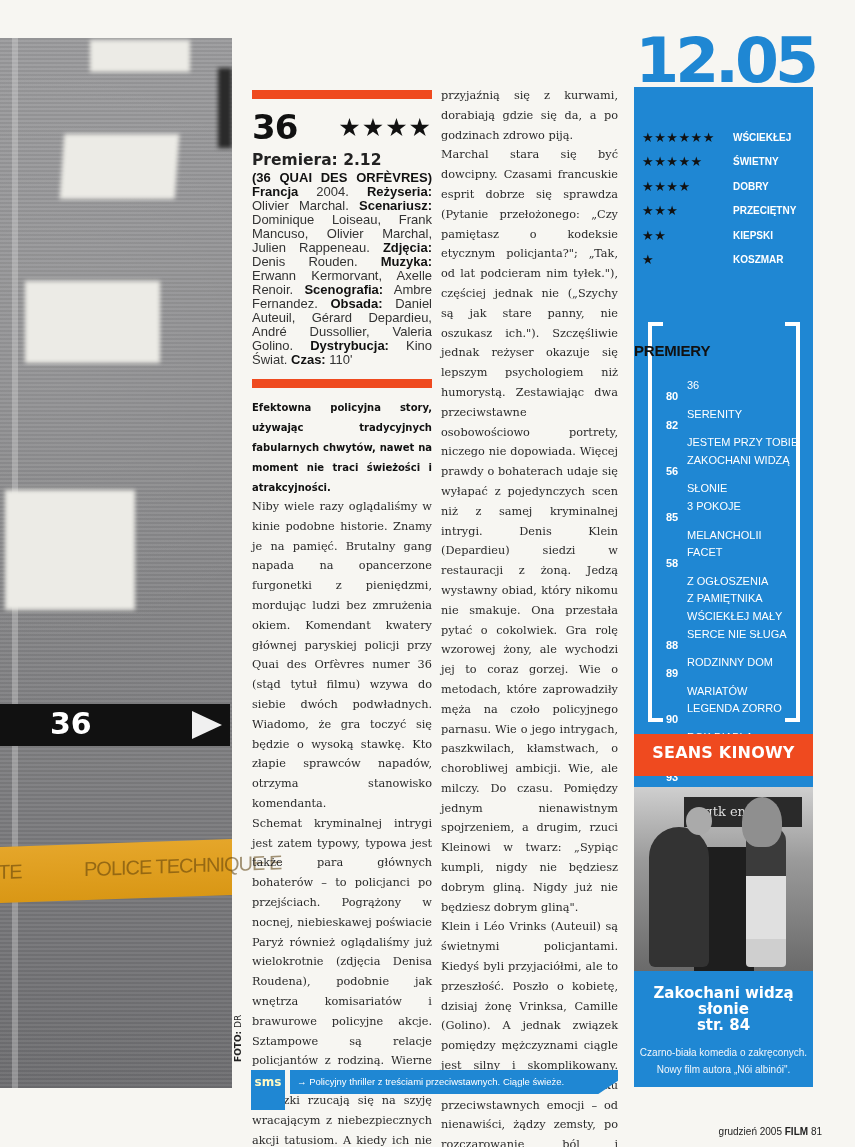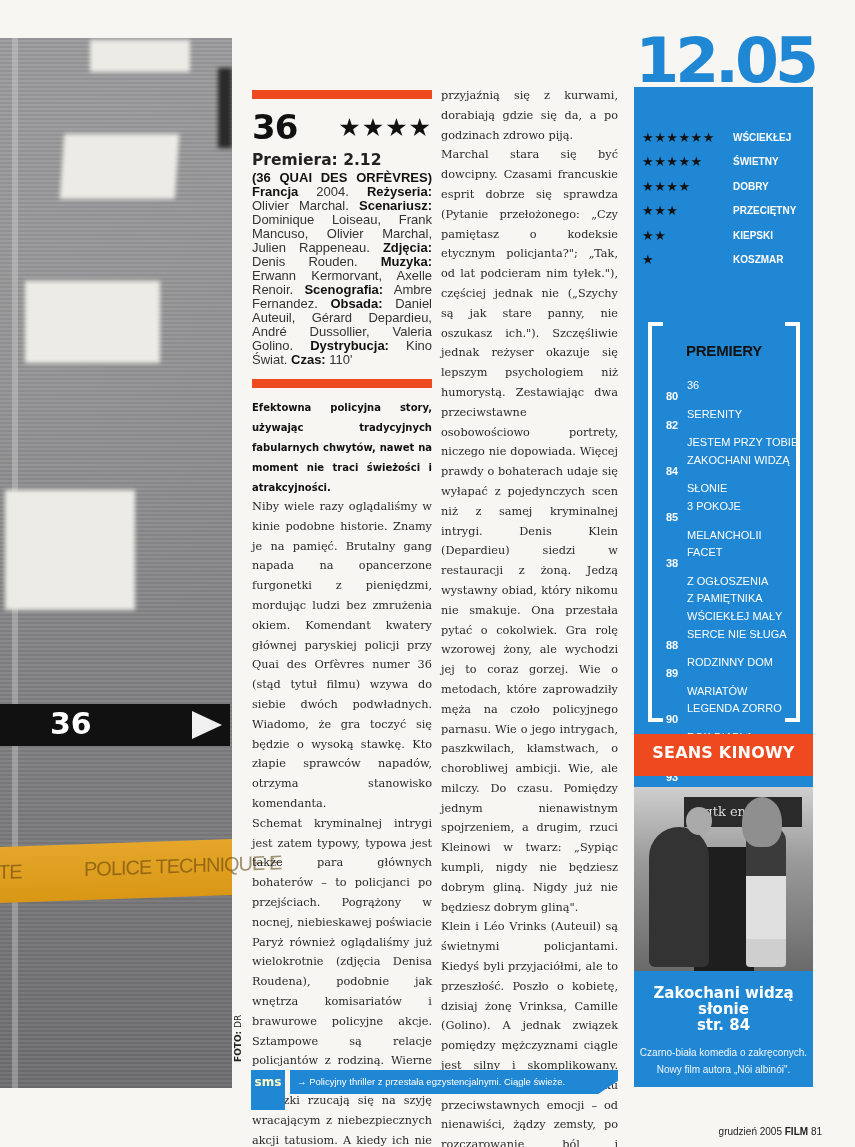--- a/index.html
+++ b/index.html
@@ -61,21 +61,21 @@
   .date-big { position: absolute; left: 3px; top: 0px; font-family: "DejaVu Sans", sans-serif; font-weight: bold; font-size: 62px; letter-spacing: -4px; color: #1f87d3; line-height: 62px; transform: scaleX(1.02); }
   .blue-panel { position: absolute; left: 0; top: 57px; width: 179px; height: 1000px; background: #1f87d3; }
   .rating-list { position: absolute; left: 8px; top: 95px; width: 170px; }
   .rating-row { display: flex; height: 24.5px; align-items: center; }
   .rating-row .rs { width: 91px; color: #111; font-size: 13px; letter-spacing: 0.5px; }
   .rating-row .rl { font-family: "Liberation Sans", sans-serif; font-weight: bold; font-size: 10px; color: #fff; }
 
   .bracket { position: absolute; border: 4px solid #fff; }
   .br-l { left: 14px; top: 292px; width: 15px; height: 400px; border-right: none; }
   .br-r { left: 151px; top: 292px; width: 15px; height: 400px; border-left: none; }
-  .premiery-title { position: absolute; left: 0; width: 180px; top: 312px; text-align: center; font-family: "Liberation Sans", sans-serif; font-weight: bold; font-size: 15px; color: #111; letter-spacing: -0.2px; }
+  .premiery-title { position: absolute; left: 0; width: 180px; top: 312px; text-align: left; font-family: "Liberation Sans", sans-serif; font-weight: bold; font-size: 15px; color: #111; letter-spacing: -0.2px; }
   .prem-list { position: absolute; left: 32px; top: 347px; width: 140px; }
   .prem-item { display: flex; font-family: "Liberation Sans", sans-serif; font-size: 11px; line-height: 17.6px; color: #fff; }
   .prem-item .pn { width: 18px; font-weight: bold; flex-shrink: 0; margin-top: 11px; }
   .prem-item .pt { padding-left: 3px; }
 
   .seans-bar { position: absolute; left: 0; top: 704px; width: 179px; height: 42px; background: #ef4a1f; }
   .seans-bar span { position: absolute; left: 0; width: 100%; top: 9px; text-align: center; font-family: "DejaVu Sans", sans-serif; font-weight: bold; font-size: 16px; color: #fff; letter-spacing: 0.2px; }
   .photo-seans { position: absolute; left: 0; top: 757px; width: 179px; height: 184px; background: linear-gradient(180deg, #cfcfcf 0%, #9a9a9a 40%, #6a6a6a 100%); overflow: hidden; }
   .photo-seans .sign { position: absolute; left: 50px; top: 10px; width: 118px; height: 30px; background: #2a2a2a; color: #ddd; font-family: "DejaVu Serif", serif; font-size: 13px; padding-left: 12px; line-height: 30px; }
   .photo-seans .door { position: absolute; left: 60px; top: 60px; width: 60px; height: 124px; background: #1e1e1e; }
@@ -134,21 +134,21 @@
   <div class="body-text">
     <p>przyjaźnią się z kurwami, dorabiają gdzie się da, a po godzinach zdrowo piją.</p>
     <p>Marchal stara się być dowcipny. Czasami francuskie esprit dobrze się sprawdza (Pytanie przełożonego: „Czy pamiętasz o kodeksie etycznym policjanta?"; „Tak, od lat podcieram nim tyłek."), częściej jednak nie („Szychy są jak stare panny, nie oszukasz ich."). Szczęśliwie jednak reżyser okazuje się lepszym psychologiem niż humorystą. Zestawiając dwa przeciwstawne osobowościowo portrety, niczego nie dopowiada. Więcej prawdy o bohaterach udaje się wyłapać z pojedynczych scen niż z samej kryminalnej intrygi. Denis Klein (Depardieu) siedzi w restauracji z żoną. Jedzą wystawny obiad, który nikomu nie smakuje. Ona przestała pytać o cokolwiek. Gra rolę wzorowej żony, ale wychodzi jej to coraz gorzej. Wie o metodach, które zaprowadziły męża na czoło policyjnego parnasu. Wie o jego intrygach, paszkwilach, kłamstwach, o chorobliwej ambicji. Wie, ale milczy. Do czasu. Pomiędzy jednym nienawistnym spojrzeniem, a drugim, rzuci Kleinowi w twarz: „Sypiąc kumpli, nigdy nie będziesz dobrym gliną. Nigdy już nie będziesz dobrym gliną".</p>
     <p>Klein i Léo Vrinks (Auteuil) są świetnymi policjantami. Kiedyś byli przyjaciółmi, ale to przeszłość. Poszło o kobietę, dzisiaj żonę Vrinksa, Camille (Golino). A jednak związek pomiędzy mężczyznami ciągle jest silny i skomplikowany. Układa się na styku przeciwstawnych emocji – od nienawiści, żądzy zemsty, po rozczarowanie, ból i fascynację. Głównie dzięki wybornemu aktorstwu kryminał zamienia się w ponury dramat egzystencji, a scenariuszowa symetria postaw ma w sobie zaskakującą ambiwalencję.</p>
   </div>
 
 </div>
 
 <div class="sms-box">sms</div>
 <div class="sms-bar">
-  <span>→ Policyjny thriller z przestała egzystencjalnymi. Ciągle świeże.</span>
+  <span>→ Policyjny thriller z treściami przeciwstawnych. Ciągle świeże.</span>
 </div>
 
 <div class="right">
   <div class="blue-panel"></div>
   <div class="date-big">12.05</div>
 
   <div class="rating-list" id="rating-list">
       <div class="rating-row">
         <span class="rs">★★★★★★</span>
         <span class="rl">WŚCIEKŁEJ</span>
@@ -185,37 +185,37 @@
       </div>
       <div class="prem-item">
         <span class="pn">82</span>
         <span class="pt">SERENITY</span>
       </div>
       <div class="prem-item">
         <span class="pn"></span>
         <span class="pt">JESTEM PRZY TOBIE</span>
       </div>
       <div class="prem-item">
-        <span class="pn">84</span>
+        <span class="pn">56</span>
         <span class="pt">ZAKOCHANI WIDZĄ</span>
       </div>
       <div class="prem-item">
         <span class="pn"></span>
         <span class="pt">SŁONIE</span>
       </div>
       <div class="prem-item">
         <span class="pn">85</span>
         <span class="pt">3 POKOJE</span>
       </div>
       <div class="prem-item">
         <span class="pn"></span>
         <span class="pt">MELANCHOLII</span>
       </div>
       <div class="prem-item">
-        <span class="pn">38</span>
+        <span class="pn">58</span>
         <span class="pt">FACET</span>
       </div>
       <div class="prem-item">
         <span class="pn"></span>
         <span class="pt">Z OGŁOSZENIA</span>
       </div>
       <div class="prem-item">
         <span class="pn"></span>
         <span class="pt">Z PAMIĘTNIKA</span>
       </div>

